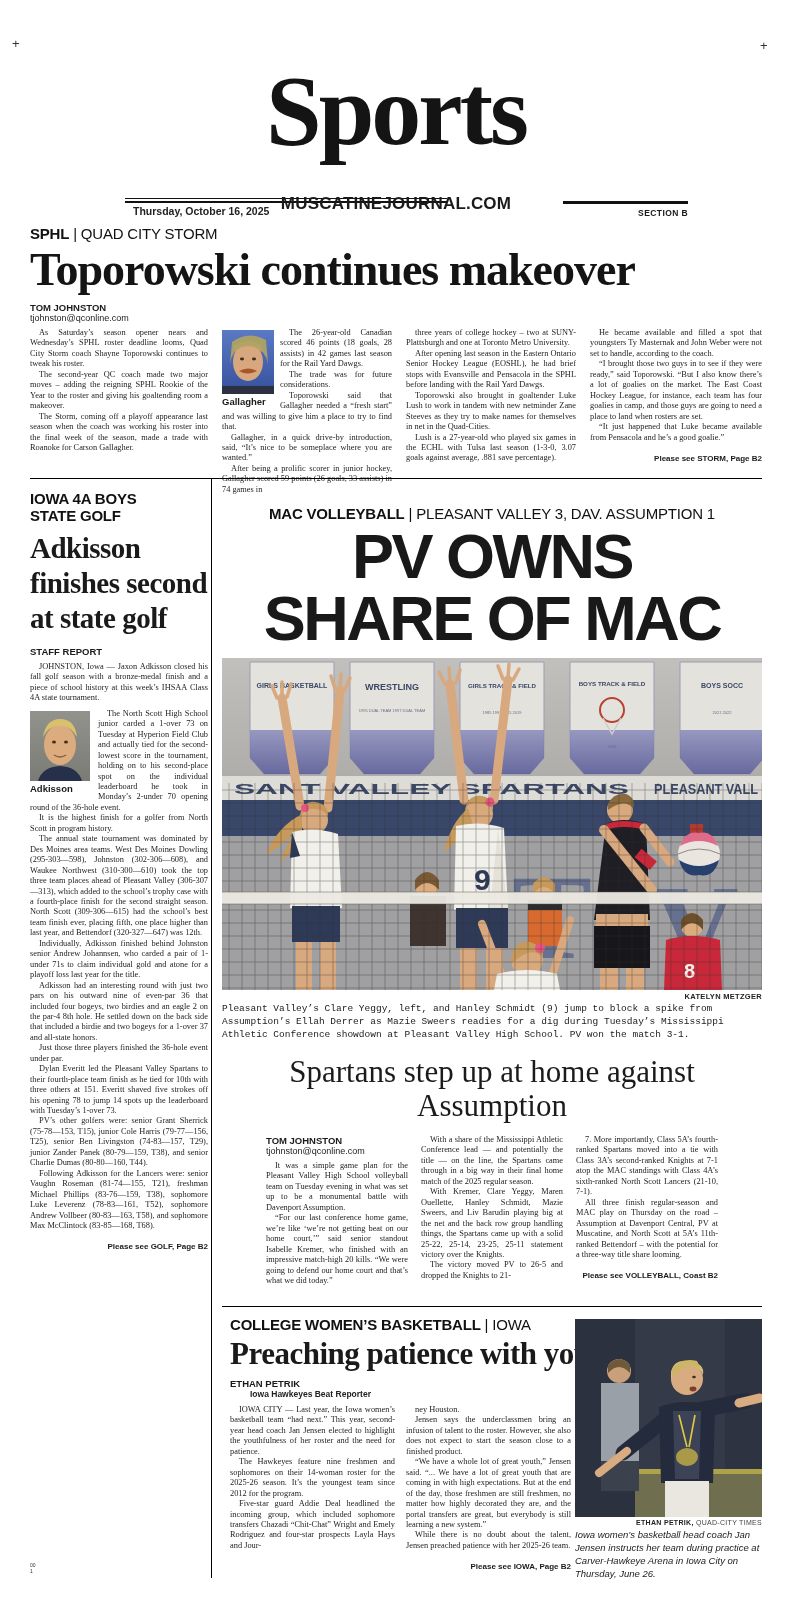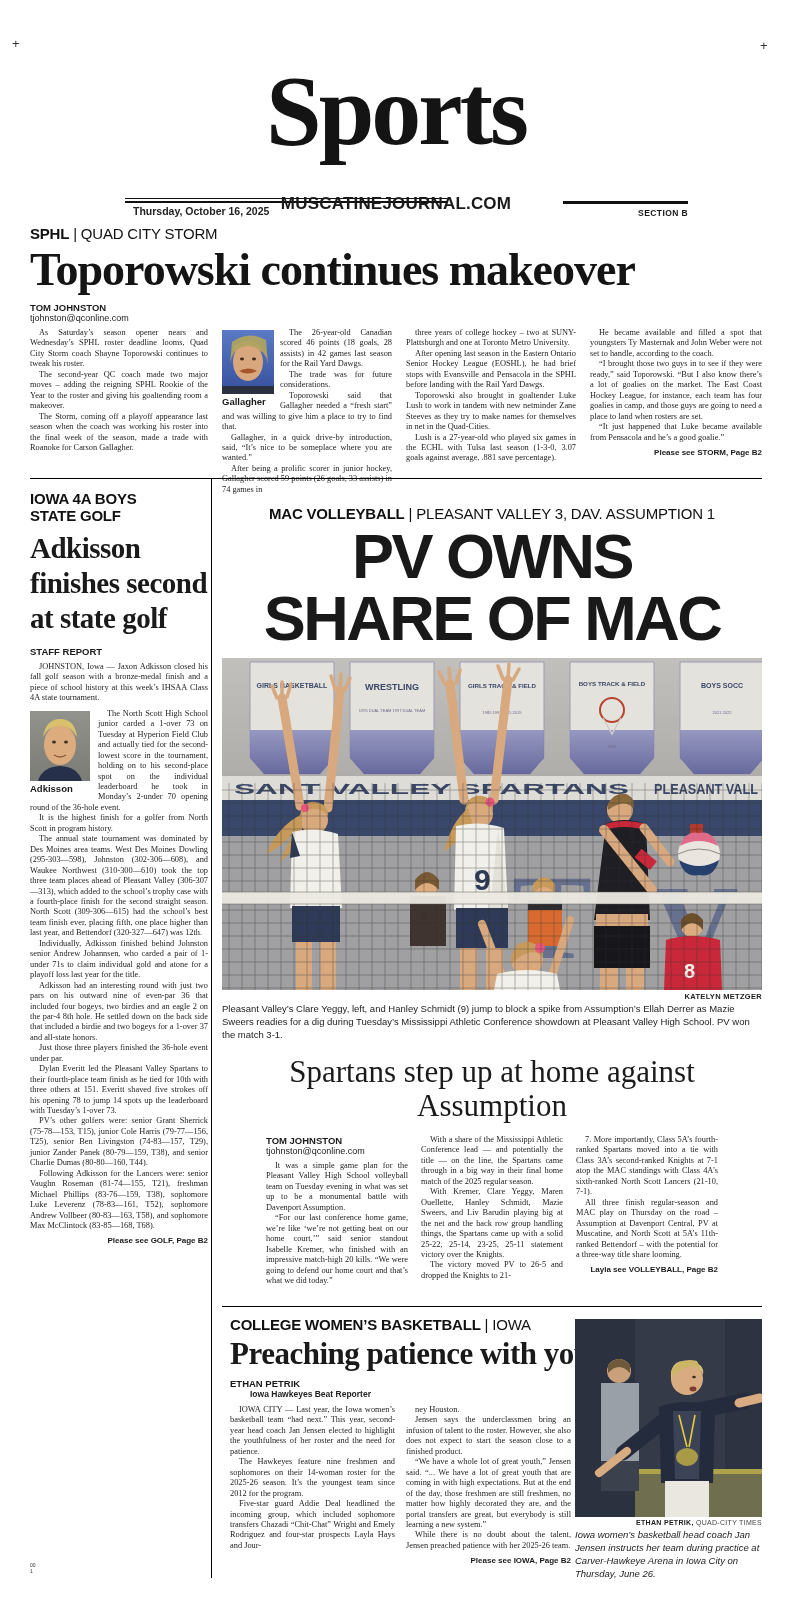--- a/index.html
+++ b/index.html
@@ -27,21 +27,21 @@
     font-family:"Liberation Sans",sans-serif; font-size:8.5px; font-weight:bold; letter-spacing:0.4px; }
 
   
   .kicker { font-family:"Liberation Sans",sans-serif; font-size:15px; letter-spacing:-0.2px; color:#111; }
   .kicker b { font-weight:bold; }
   .kicker .rest { font-weight:normal; }
   .byline-name { font-family:"Liberation Sans",sans-serif; font-size:9.5px; font-weight:bold; }
   .byline-sub  { font-family:"Liberation Sans",sans-serif; font-size:9px; color:#222; }
   .bodycol p { font-size:8.35px; line-height:10.45px; text-align:justify; text-indent:9px; color:#1c1c1c; }
   .continuation { font-family:"Liberation Sans",sans-serif; font-size:8px; font-weight:bold;
-    text-align:right; margin-top:5px; }
+    text-align:right; margin-top:11px; }
   .photo-credit { font-family:"Liberation Sans",sans-serif; font-size:7.5px; font-weight:bold;
     text-align:right; color:#222; letter-spacing:0.3px; }
   .photo-credit .light { font-weight:normal; color:#444; }
   .caption { font-family:"Liberation Sans",sans-serif; font-size:9.5px; line-height:13px; color:#222; }
 
   
   .storm { position:absolute; left:30px; top:225px; width:732px; }
   .storm-headline { font-family:"Liberation Serif",serif; font-weight:bold; font-size:46px;
     line-height:50px; letter-spacing:-1px; margin-top:3px; color:#141414; }
   .storm-byline { margin-top:7px; }
@@ -69,21 +69,21 @@
     font-size:5px; line-height:5.5px; color:#333; }
 
   
   .vb { position:absolute; left:222px; top:505px; width:540px; }
   .vb-kicker { text-align:center; }
   .vb-headline { text-align:center; font-family:"Liberation Sans",sans-serif; font-weight:bold;
     font-size:63px; line-height:62px; letter-spacing:-2.5px; color:#191919; margin-top:3px; }
   .vb-photo { margin-top:9px; }
   .vb-photo svg { display:block; }
   .vb .photo-credit { margin-top:2px; }
-  .vb .caption { margin-top:1px; }
+  .vb .caption { margin-top:1px;font-family:Liberation Mono, monospace; }
   .vb-subhead { text-align:center; font-family:"Liberation Serif",serif; font-weight:normal;
     font-size:31px; line-height:34px; margin-top:14px; color:#1b1b1b; }
   .vb-cols { margin:12px 0 0 44px; width:452px; display:flex; gap:13px; }
   .vb-cols .col { width:142px; }
   .vb-byline { margin-bottom:5px; }
   .vb-cols .bodycol p { font-size:8.35px; line-height:10.45px; }
 
   
   .bb { position:absolute; left:230px; top:1316px; width:532px; }
   .bb-headline { font-family:"Liberation Serif",serif; font-weight:bold; font-size:31px;
@@ -404,21 +404,21 @@
     <div class="col bodycol">
         <p>With a share of the Mississippi Athletic Conference lead — and potentially the title — on the line, the Spartans came through in a big way in their final home match of the 2025 regular season.</p>
         <p>With Kremer, Clare Yeggy, Maren Ouellette, Hanley Schmidt, Mazie Sweers, and Liv Barudin playing big at the net and the back row group handling things, the Spartans came up with a solid 25-22, 25-14, 23-25, 25-11 statement victory over the Knights.</p>
         <p>The victory moved PV to 26-5 and dropped the Knights to 21-</p>
       </div>
     <div class="col">
       <div class="bodycol">
           <p>7. More importantly, Class 5A’s fourth-ranked Spartans moved into a tie with Class 3A’s second-ranked Knights at 7-1 atop the MAC standings with Class 4A’s sixth-ranked North Scott Lancers (21-10, 7-1).</p>
           <p>All three finish regular-season and MAC play on Thursday on the road – Assumption at Davenport Central, PV at Muscatine, and North Scott at 5A’s 11th-ranked Bettendorf – with the potential for a three-way title share looming.</p>
         </div>
-      <div class="continuation">Layla see VOLLEYBALL, Page B2</div>
+      <div class="continuation">Please see VOLLEYBALL, Coast B2</div>
     </div>
   </div>
 </section>
 
 <section class="bb">
   <div class="kicker">
     <b>COLLEGE WOMEN’S BASKETBALL</b><span class="rest"> | IOWA</span>
   </div>
   <h2 class="bb-headline">Preaching patience with youth</h2>
   <div class="bb-byline">

